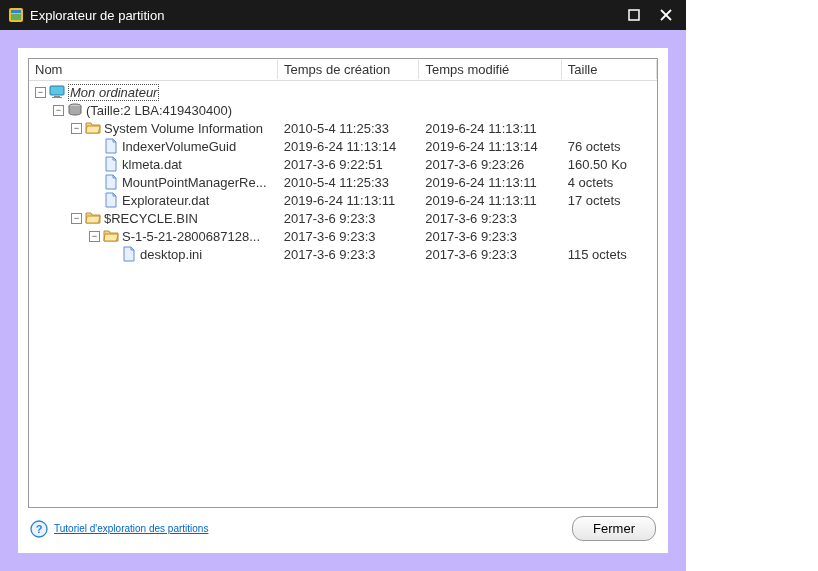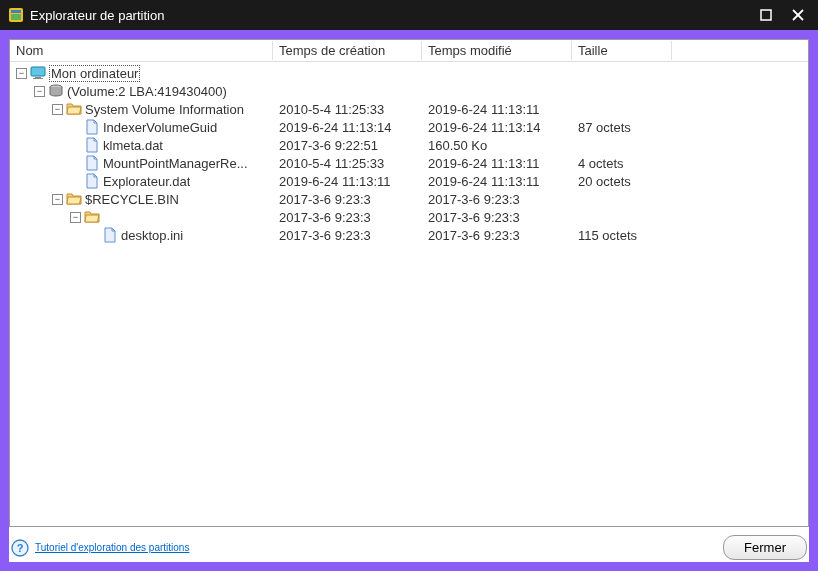--- a/index.html
+++ b/index.html
@@ -9,23 +9,23 @@
     }
     body {
       font-family: "Segoe UI", Tahoma, sans-serif;
       font-size: 13px;
       background: #fff;
       width: 818px;
       height: 571px;
       overflow: hidden;
     }
     .window {
-      width: 818px;
+      width: 686px;
       height: 571px;
-      background: #8b5cf6;
+      background: #c4b5fd;
       padding: 0;
       display: flex;
       flex-direction: column;
     }
     .titlebar {
       background: #1a1a1a;
       color: #fff;
       height: 30px;
       display: flex;
       align-items: center;
@@ -49,23 +49,24 @@
       height: 24px;
       display: flex;
       align-items: center;
       justify-content: center;
       color: #fff;
       cursor: pointer;
     }
     .content-area {
       flex: 1;
       background: #fff;
-      margin: 9px;
+      margin: 18px;
       display: flex;
       flex-direction: column;
+      padding: 10px;
     }
     .tree-container {
       flex: 1;
       border: 1px solid #999;
       background: #fff;
       overflow: auto;
     }
     .header-row {
       display: flex;
       background: #fff;
@@ -138,20 +139,21 @@
       align-items: center;
       justify-content: center;
     }
     .indent {
       display: inline-block;
       flex-shrink: 0;
     }
     .selected .node-label {
       border: 1px dotted #555;
       padding: 0 1px;
+      font-style: italic;
     }
     .node-label {
       overflow: hidden;
       text-overflow: ellipsis;
       white-space: nowrap;
     }
     .footer {
       display: flex;
       align-items: center;
       justify-content: space-between;
@@ -238,21 +240,21 @@
         <div class="tree-row">
           <div class="tree-name-cell">
             <span class="indent" style="width:24px"></span>
             <span class="expander">−</span>
             <span class="node-icon">
                 <svg viewBox="0 0 16 16">
                   <ellipse cx="8" cy="4" rx="6" ry="2" fill="#ccc" stroke="#666"></ellipse>
                   <path d="M2 4v7c0 1.1 2.7 2 6 2s6-.9 6-2V4" fill="#aaa" stroke="#666"></path>
                 </svg>
               </span>
-            <span class="node-label">(Volume:2 LBA:419430400)</span>
+            <span class="node-label">(Taille:2 LBA:419430400)</span>
           </div>
         </div>
 
         <div class="tree-row">
           <div class="tree-name-cell">
             <span class="indent" style="width:42px"></span>
             <span class="expander">−</span>
             <span class="node-icon">
                 <svg viewBox="0 0 16 16">
                   <path d="M1 3h5l1 2h8v8H1z" fill="#f5d080" stroke="#c09030"></path>
@@ -273,36 +275,37 @@
             <span class="node-icon">
                 <svg viewBox="0 0 16 16">
                   <path d="M3 1h7l3 3v11H3z" fill="#e8f0ff" stroke="#6090d0"></path>
                   <path d="M10 1v3h3" fill="none" stroke="#6090d0"></path>
                 </svg>
               </span>
             <span class="node-label">IndexerVolumeGuid</span>
           </div>
           <div class="tree-data-cell col-created">2019-6-24 11:13:14</div>
           <div class="tree-data-cell col-modified">2019-6-24 11:13:14</div>
-          <div class="tree-data-cell col-size">87 octets</div>
+          <div class="tree-data-cell col-size">76 octets</div>
         </div>
 
         <div class="tree-row">
           <div class="tree-name-cell">
             <span class="indent" style="width:60px"></span>
             <span class="expander-placeholder"></span>
             <span class="node-icon">
                 <svg viewBox="0 0 16 16">
                   <path d="M3 1h7l3 3v11H3z" fill="#e8f0ff" stroke="#6090d0"></path>
                   <path d="M10 1v3h3" fill="none" stroke="#6090d0"></path>
                 </svg>
               </span>
             <span class="node-label">klmeta.dat</span>
           </div>
           <div class="tree-data-cell col-created">2017-3-6 9:22:51</div>
+          <div class="tree-data-cell col-modified">2017-3-6 9:23:26</div>
           <div class="tree-data-cell col-size">160.50 Ko</div>
         </div>
 
         <div class="tree-row">
           <div class="tree-name-cell">
             <span class="indent" style="width:60px"></span>
             <span class="expander-placeholder"></span>
             <span class="node-icon">
                 <svg viewBox="0 0 16 16">
                   <path d="M3 1h7l3 3v11H3z" fill="#e8f0ff" stroke="#6090d0"></path>
@@ -323,21 +326,21 @@
             <span class="node-icon">
                 <svg viewBox="0 0 16 16">
                   <path d="M3 1h7l3 3v11H3z" fill="#e8f0ff" stroke="#6090d0"></path>
                   <path d="M10 1v3h3" fill="none" stroke="#6090d0"></path>
                 </svg>
               </span>
             <span class="node-label">Explorateur.dat</span>
           </div>
           <div class="tree-data-cell col-created">2019-6-24 11:13:11</div>
           <div class="tree-data-cell col-modified">2019-6-24 11:13:11</div>
-          <div class="tree-data-cell col-size">20 octets</div>
+          <div class="tree-data-cell col-size">17 octets</div>
         </div>
 
         <div class="tree-row">
           <div class="tree-name-cell">
             <span class="indent" style="width:42px"></span>
             <span class="expander">−</span>
             <span class="node-icon">
                 <svg viewBox="0 0 16 16">
                   <path d="M1 3h5l1 2h8v8H1z" fill="#f5d080" stroke="#c09030"></path>
                   <path d="M2 6h13l-1.5 7H1z" fill="#ffe9a8" stroke="#c09030"></path>
@@ -353,20 +356,21 @@
         <div class="tree-row">
           <div class="tree-name-cell">
             <span class="indent" style="width:60px"></span>
             <span class="expander">−</span>
             <span class="node-icon">
                 <svg viewBox="0 0 16 16">
                   <path d="M1 3h5l1 2h8v8H1z" fill="#f5d080" stroke="#c09030"></path>
                   <path d="M2 6h13l-1.5 7H1z" fill="#ffe9a8" stroke="#c09030"></path>
                 </svg>
               </span>
+            <span class="node-label">S-1-5-21-2800687128...</span>
           </div>
           <div class="tree-data-cell col-created">2017-3-6 9:23:3</div>
           <div class="tree-data-cell col-modified">2017-3-6 9:23:3</div>
           <div class="tree-data-cell col-size"></div>
         </div>
 
         <div class="tree-row">
           <div class="tree-name-cell">
             <span class="indent" style="width:78px"></span>
             <span class="expander-placeholder"></span>

